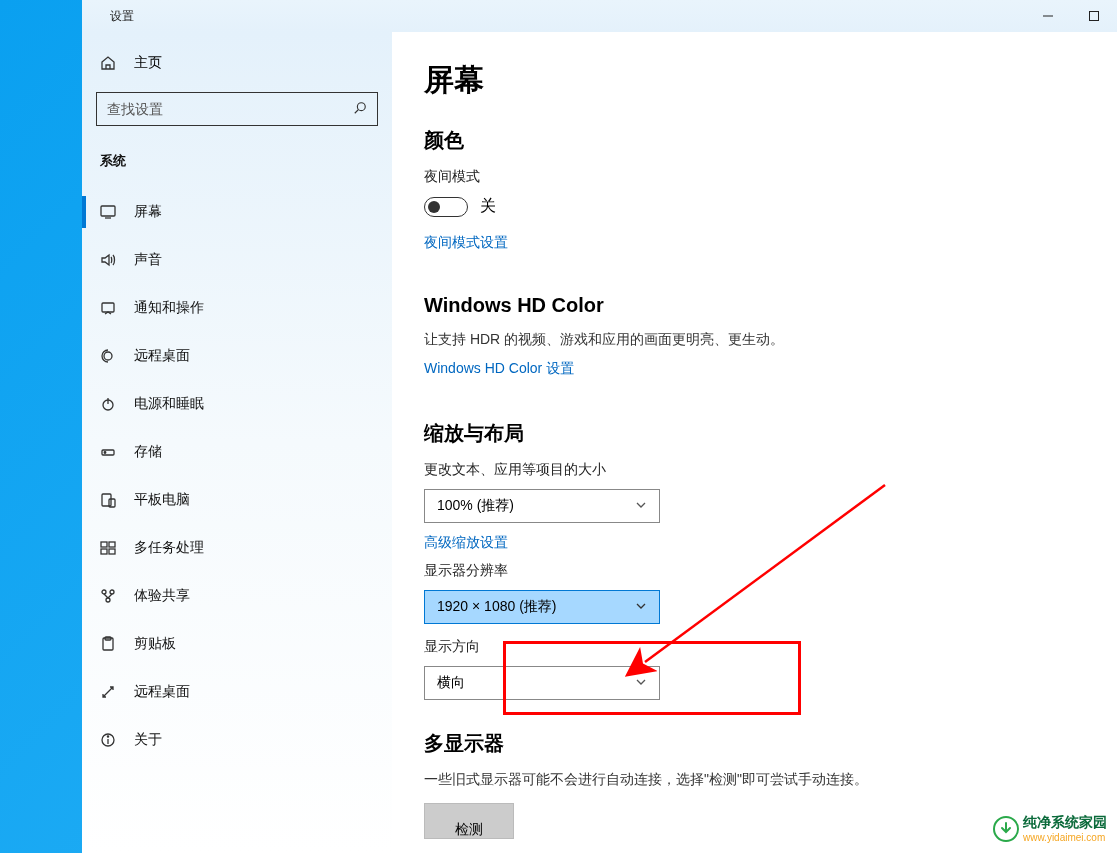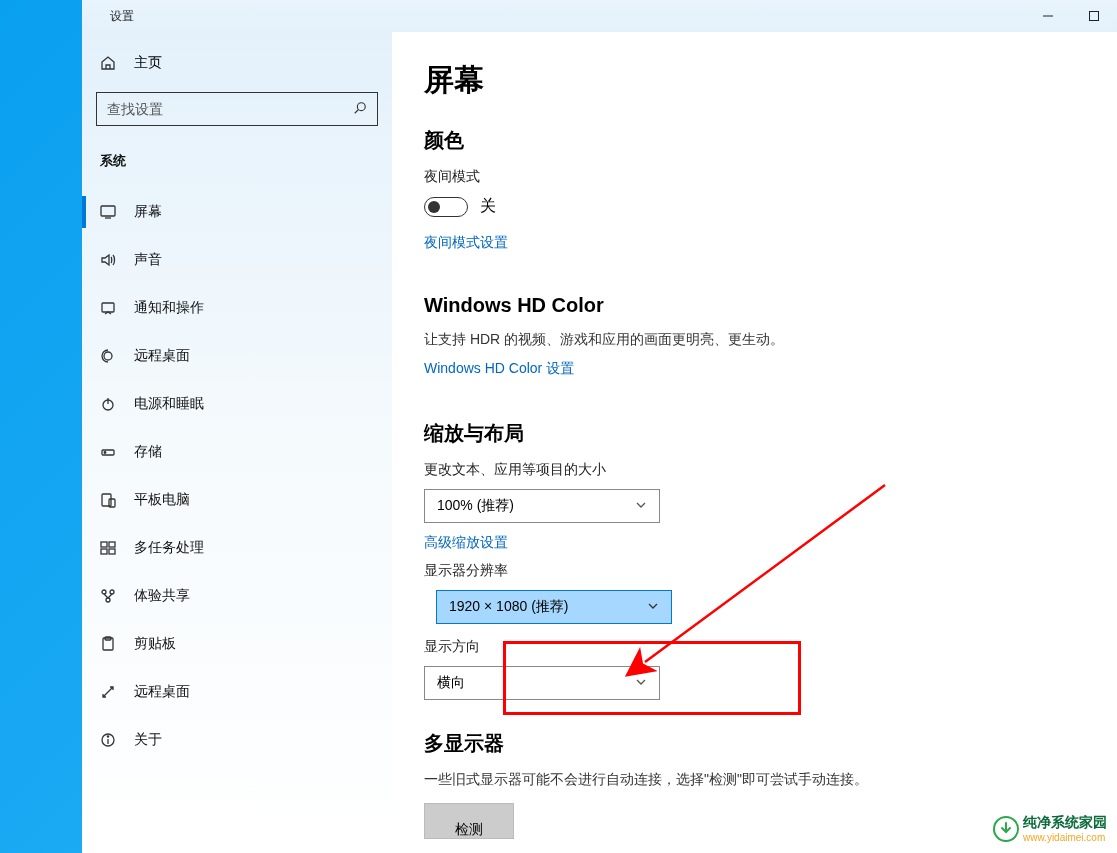--- a/index.html
+++ b/index.html
@@ -52,21 +52,21 @@
     content: ""; position: absolute; left: 3px; top: 3px; width: 12px; height: 12px;
     border-radius: 50%; background: #333;
   }
   .link { color: #0067c0; font-size: 14px; cursor: pointer; margin-bottom: 8px; display: inline-block; }
   .desc { font-size: 14px; color: #333; margin-bottom: 10px; }
   .dropdown {
     width: 236px; height: 34px; border: 1px solid #888; background: #fff;
     display: flex; align-items: center; justify-content: space-between; padding: 0 12px;
     font-size: 14px; margin-bottom: 10px;
   }
-  .dropdown.highlighted { background: #a6d8ff; border-color: #0078d4; margin-left: 12px; }
+  .dropdown.highlighted { background: #a6d8ff; border-color: #0078d4; }
   .chevron { color: #555; }
   .button {
     display: inline-flex; justify-content: center;
     min-width: 90px; height: 34px; background: #ccc; border: 1px solid #bbb;
     font-size: 14px; padding: 17px 20px; margin-top: 4px;
   }
   .red-box {
     position: absolute; border: 3px solid #ff0000; pointer-events: none;
   }
   .arrow-svg { position: absolute; pointer-events: none; }

